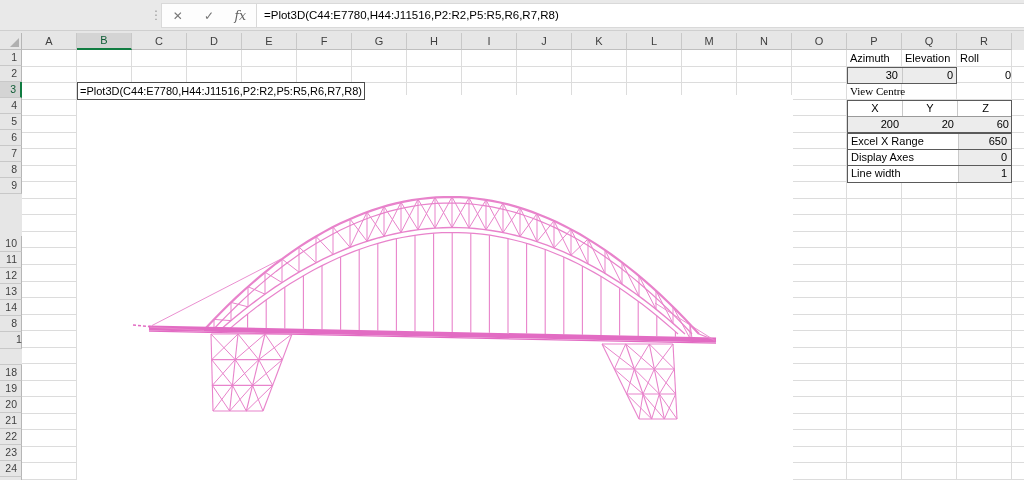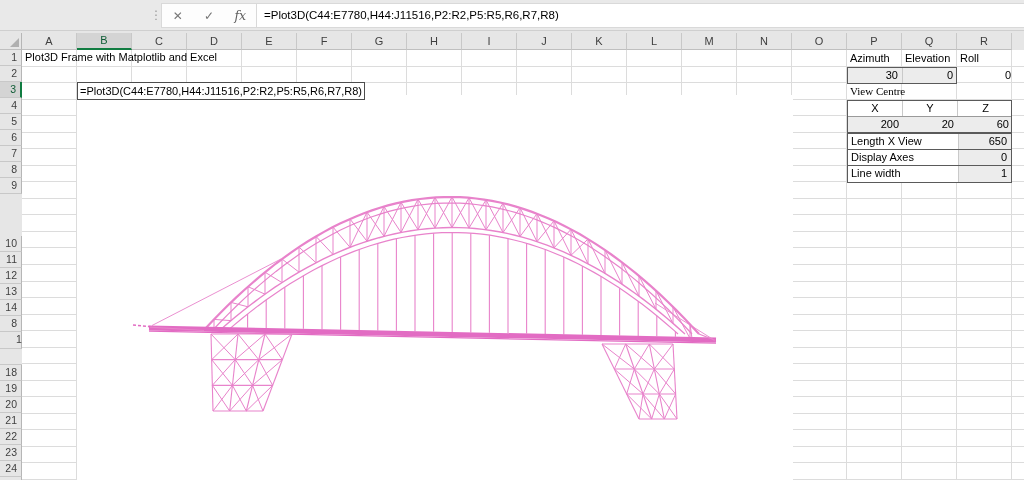--- a/index.html
+++ b/index.html
@@ -163,21 +163,20 @@
         <div class="hline" style="top: 296.692px;"></div>
         <div class="hline" style="top: 313.231px;"></div>
         <div class="hline" style="top: 329.769px;"></div>
         <div class="hline" style="top: 346.308px;"></div>
         <div class="hline" style="top: 362.846px;"></div>
         <div class="hline" style="top: 379.385px;"></div>
         <div class="hline" style="top: 395.923px;"></div>
         <div class="hline" style="top: 412.462px;"></div>
         <div class="hline" style="top: 429px;"></div>
       </div>
-    <div class="a1">Plot3D Frame with Matplotlib and Excel</div>
     <div class="plotrect"></div>
     <svg id="bridge" viewBox="22 50 1002 430">
         <path d="M204.0 330.0 L212.0 321.5 L220.0 313.3 L228.0 305.3 L236.0 297.6 L244.0 290.3 L252.0 283.2 L260.0 276.3 L268.0 269.8 L276.0 263.5 L284.0 257.6 L292.0 251.9 L300.0 246.4 L308.0 241.3 L316.0 236.5 L324.0 231.9 L332.0 227.6 L340.0 223.6 L348.0 219.9 L356.0 216.4 L364.0 213.3 L372.0 210.4 L380.0 207.8 L388.0 205.4 L396.0 203.4 L404.0 201.7 L412.0 200.2 L420.0 199.0 L428.0 198.1 L436.0 197.4 L444.0 197.1 L452.0 197.0 L460.0 197.2 L468.0 197.7 L476.0 198.5 L484.0 199.6 L492.0 200.9 L500.0 202.5 L508.0 204.4 L516.0 206.6 L524.0 209.1 L532.0 211.9 L540.0 214.9 L548.0 218.2 L556.0 221.8 L564.0 225.7 L572.0 229.9 L580.0 234.3 L588.0 239.1 L596.0 244.1 L604.0 249.4 L612.0 255.0 L620.0 260.9 L628.0 267.0 L636.0 273.4 L644.0 280.2 L652.0 287.2 L660.0 294.4 L668.0 302.0 L676.0 309.9 L684.0 318.0 L692.0 326.4 L699 334" fill="none" stroke="#e883cb" stroke-width="2.2"></path>
         <path d="M212.0 331.0 L220.0 322.5 L228.0 314.4 L236.0 306.5 L244.0 298.9 L252.0 291.6 L260.0 284.6 L268.0 277.9 L276.0 271.4 L284.0 265.3 L292.0 259.4 L300.0 253.8 L308.0 248.6 L316.0 243.6 L324.0 238.9 L332.0 234.5 L340.0 230.3 L348.0 226.5 L356.0 223.0 L364.0 219.7 L372.0 216.7 L380.0 214.1 L388.0 211.7 L396.0 209.6 L404.0 207.8 L412.0 206.3 L420.0 205.0 L428.0 204.1 L436.0 203.4 L444.0 203.1 L452.0 203.0 L460.0 203.2 L468.0 203.7 L476.0 204.5 L484.0 205.6 L492.0 206.9 L500.0 208.6 L508.0 210.5 L516.0 212.7 L524.0 215.2 L532.0 218.0 L540.0 221.1 L548.0 224.5 L556.0 228.1 L564.0 232.1 L572.0 236.3 L580.0 240.8 L588.0 245.6 L596.0 250.7 L604.0 256.0 L612.0 261.7 L620.0 267.6 L628.0 273.9 L636.0 280.4 L644.0 287.2 L652.0 294.3 L660.0 301.6 L668.0 309.3 L676.0 317.3 L684.0 325.5 L692.0 334.0 L692 334" fill="none" stroke="#e883cb" stroke-width="1.2"></path>
         <path d="M219.0 331.0 L227.0 324.0 L235.0 317.3 L243.0 310.8 L251.0 304.5 L259.0 298.5 L267.0 292.7 L275.0 287.2 L283.0 282.0 L291.0 276.9 L299.0 272.1 L307.0 267.6 L315.0 263.3 L323.0 259.2 L331.0 255.4 L339.0 251.8 L347.0 248.5 L355.0 245.4 L363.0 242.6 L371.0 240.0 L379.0 237.7 L387.0 235.6 L395.0 233.7 L403.0 232.1 L411.0 230.7 L419.0 229.6 L427.0 228.7 L435.0 228.1 L443.0 227.7 L451.0 227.5 L459.0 227.6 L467.0 227.9 L475.0 228.5 L483.0 229.4 L491.0 230.5 L499.0 231.8 L507.0 233.4 L515.0 235.3 L523.0 237.4 L531.0 239.7 L539.0 242.3 L547.0 245.2 L555.0 248.3 L563.0 251.7 L571.0 255.3 L579.0 259.1 L587.0 263.3 L595.0 267.6 L603.0 272.2 L611.0 277.1 L619.0 282.2 L627.0 287.6 L635.0 293.2 L643.0 299.1 L651.0 305.2 L659.0 311.6 L667.0 318.2 L675.0 325.1 L683.0 332.2 L685 334" fill="none" stroke="#e883cb" stroke-width="1.4"></path>
         <path d="M226.0 332.0 L234.0 325.1 L242.0 318.5 L250.0 312.1 L258.0 305.9 L266.0 300.0 L274.0 294.4 L282.0 289.0 L290.0 283.8 L298.0 278.9 L306.0 274.2 L314.0 269.8 L322.0 265.6 L330.0 261.7 L338.0 258.0 L346.0 254.6 L354.0 251.4 L362.0 248.5 L370.0 245.8 L378.0 243.4 L386.0 241.2 L394.0 239.2 L402.0 237.5 L410.0 236.1 L418.0 234.9 L426.0 233.9 L434.0 233.2 L442.0 232.7 L450.0 232.5 L458.0 232.6 L466.0 232.8 L474.0 233.4 L482.0 234.2 L490.0 235.2 L498.0 236.6 L506.0 238.1 L514.0 240.0 L522.0 242.0 L530.0 244.4 L538.0 247.0 L546.0 249.8 L554.0 253.0 L562.0 256.3 L570.0 259.9 L578.0 263.8 L586.0 268.0 L594.0 272.4 L602.0 277.0 L610.0 281.9 L618.0 287.1 L626.0 292.5 L634.0 298.2 L642.0 304.1 L650.0 310.3 L658.0 316.8 L666.0 323.5 L674.0 330.4 L678 334" fill="none" stroke="#e883cb" stroke-width="1.2"></path>
         <line x1="214" y1="319.4067684579285" x2="214" y2="328.37566137566137" stroke="#e883cb" stroke-width="1"></line>
         <line x1="214" y1="319.4067684579285" x2="231" y2="320.6135865460775" stroke="#e883cb" stroke-width="1"></line>
         <line x1="231" y1="302.4070493753718" x2="231" y2="320.6135865460775" stroke="#e883cb" stroke-width="1"></line>
         <line x1="231" y1="302.4070493753718" x2="248" y2="306.83938735287074" stroke="#e883cb" stroke-width="1"></line>
@@ -357,21 +356,21 @@
       </div>
       <div class="vrow">
         <span class="vcell">200</span>
         <span class="vcell">20</span>
         <span class="vcell">60</span>
       </div>
     </div>
 
     <div class="pbox box3">
       <div class="srow">
-        <span class="slabel">Length X View</span>
+        <span class="slabel">Excel X Range</span>
         <span class="sval">650</span>
       </div>
       <div class="srow">
         <span class="slabel">Display Axes</span>
         <span class="sval">0</span>
       </div>
       <div class="srow">
         <span class="slabel">Line width</span>
         <span class="sval">1</span>
       </div>

